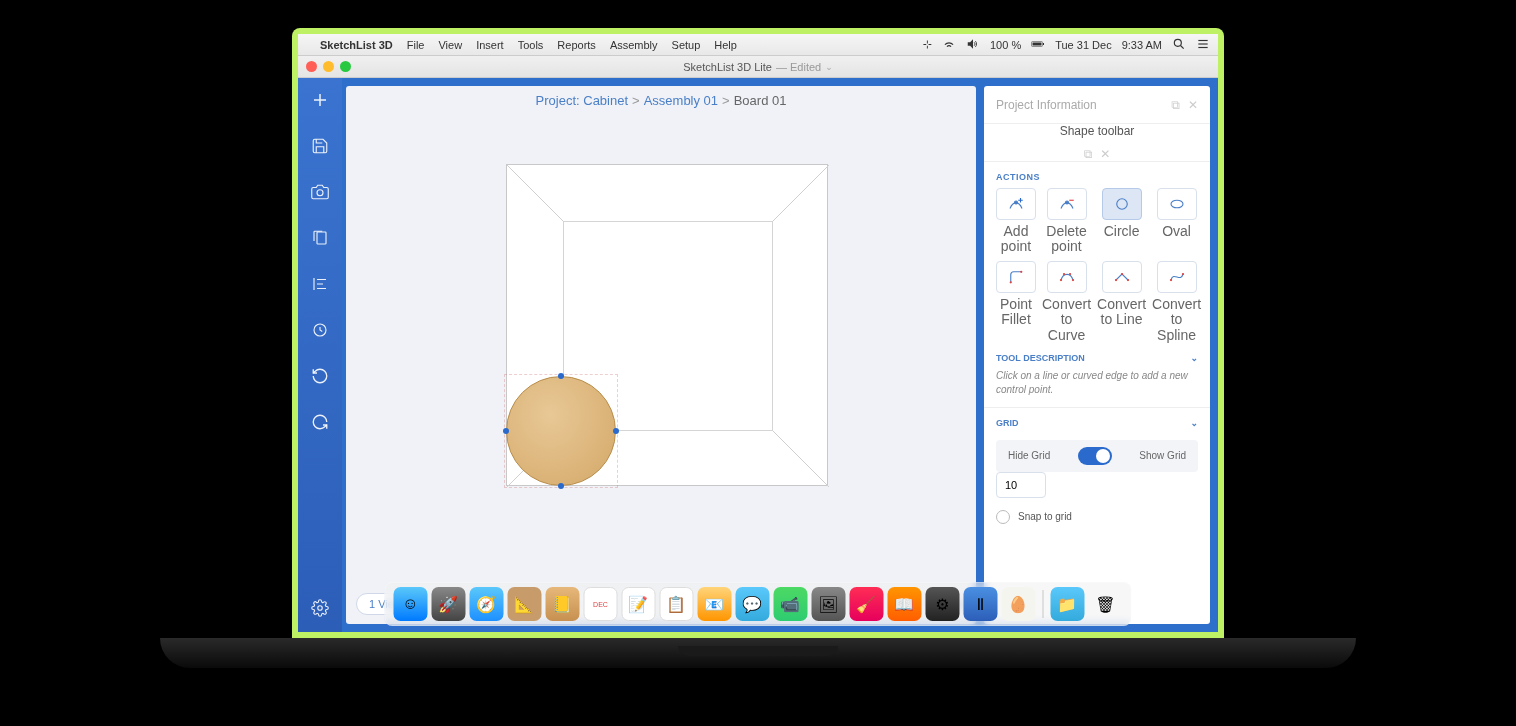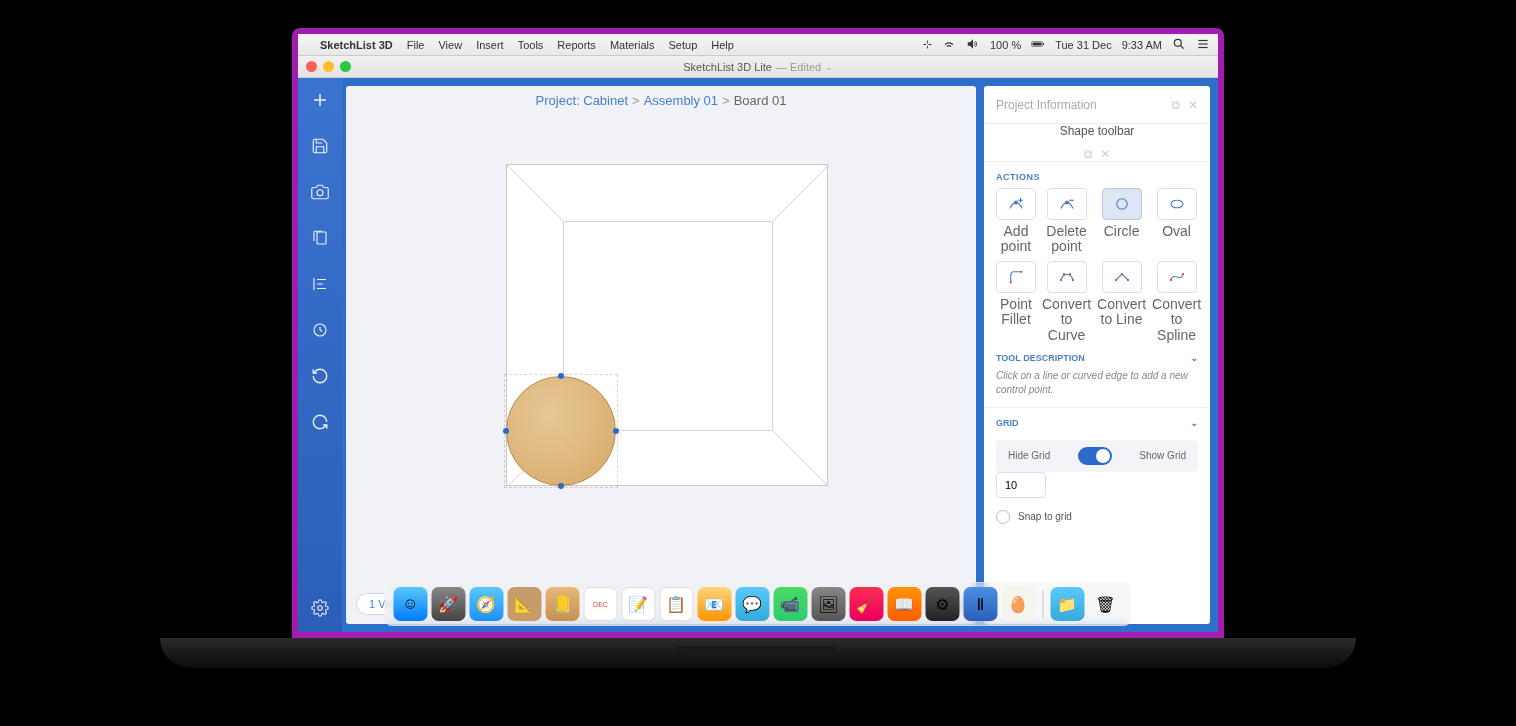--- a/index.html
+++ b/index.html
@@ -1,19 +1,19 @@
 <!DOCTYPE html>
 <html><head>
 <meta charset="utf-8">
 <style>
 * { margin: 0; padding: 0; box-sizing: border-box; font-family: -apple-system, BlinkMacSystemFont, "Helvetica Neue", sans-serif; }
 body { background: #000; width: 1516px; height: 726px; position: relative; overflow: hidden; }
 
 .laptop-frame { position: absolute; left: 280px; top: 20px; width: 956px; height: 690px; }
-.screen-bezel { position: absolute; left: 12px; top: 8px; width: 932px; height: 610px; background: #a21caf; border-radius: 8px 8px 0 0; padding: 6px; }
+.screen-bezel { position: absolute; left: 12px; top: 8px; width: 932px; height: 610px; background: #bef264; border-radius: 8px 8px 0 0; padding: 6px; }
 .screen { width: 920px; height: 598px; background: #fff; position: relative; overflow: hidden; }
 .keyboard-base { position: absolute; top: 618px; left: -120px; width: 1196px; height: 30px; background: linear-gradient(#2a2a2a,#0a0a0a); border-radius: 0 0 60px 60px; }
 .notch { position: absolute; top: 626px; left: 50%; transform: translateX(-50%); width: 160px; height: 10px; background: #1a1a1a; border-radius: 0 0 30px 30px; }
 
 
 .menubar { height: 22px; background: linear-gradient(#f6f6f6,#e8e8e8); display: flex; align-items: center; font-size: 11px; color: #333; padding: 0 8px; justify-content: space-between; border-bottom: 1px solid #ccc;}
 .menubar-left { display: flex; align-items: center; gap: 14px; }
 .menubar-left .apple { font-size: 13px; }
 .menubar-left .app-bold { font-weight: 600; }
 .menubar-right { display: flex; align-items: center; gap: 10px; font-size: 11px; }
@@ -95,21 +95,21 @@
 
       <div class="menubar">
         <div class="menubar-left">
           <span class="apple"></span>
           <span class="app-bold">SketchList 3D</span>
           <span>File</span>
           <span>View</span>
           <span>Insert</span>
           <span>Tools</span>
           <span>Reports</span>
-          <span>Materials</span>
+          <span>Assembly</span>
           <span>Setup</span>
           <span>Help</span>
         </div>
         <div class="menubar-right">
           <span>⊹</span>
           <span><svg viewBox="0 0 24 24" fill="none" stroke="currentColor" stroke-width="2">
                 <path d="M5 13a10 10 0 0114 0M8.5 16.5a5 5 0 017 0M12 20h.01"></path>
               </svg></span>
           <span><svg viewBox="0 0 24 24" fill="currentColor">
                 <path d="M3 9v6h4l5 5V4L7 9H3z"></path>

